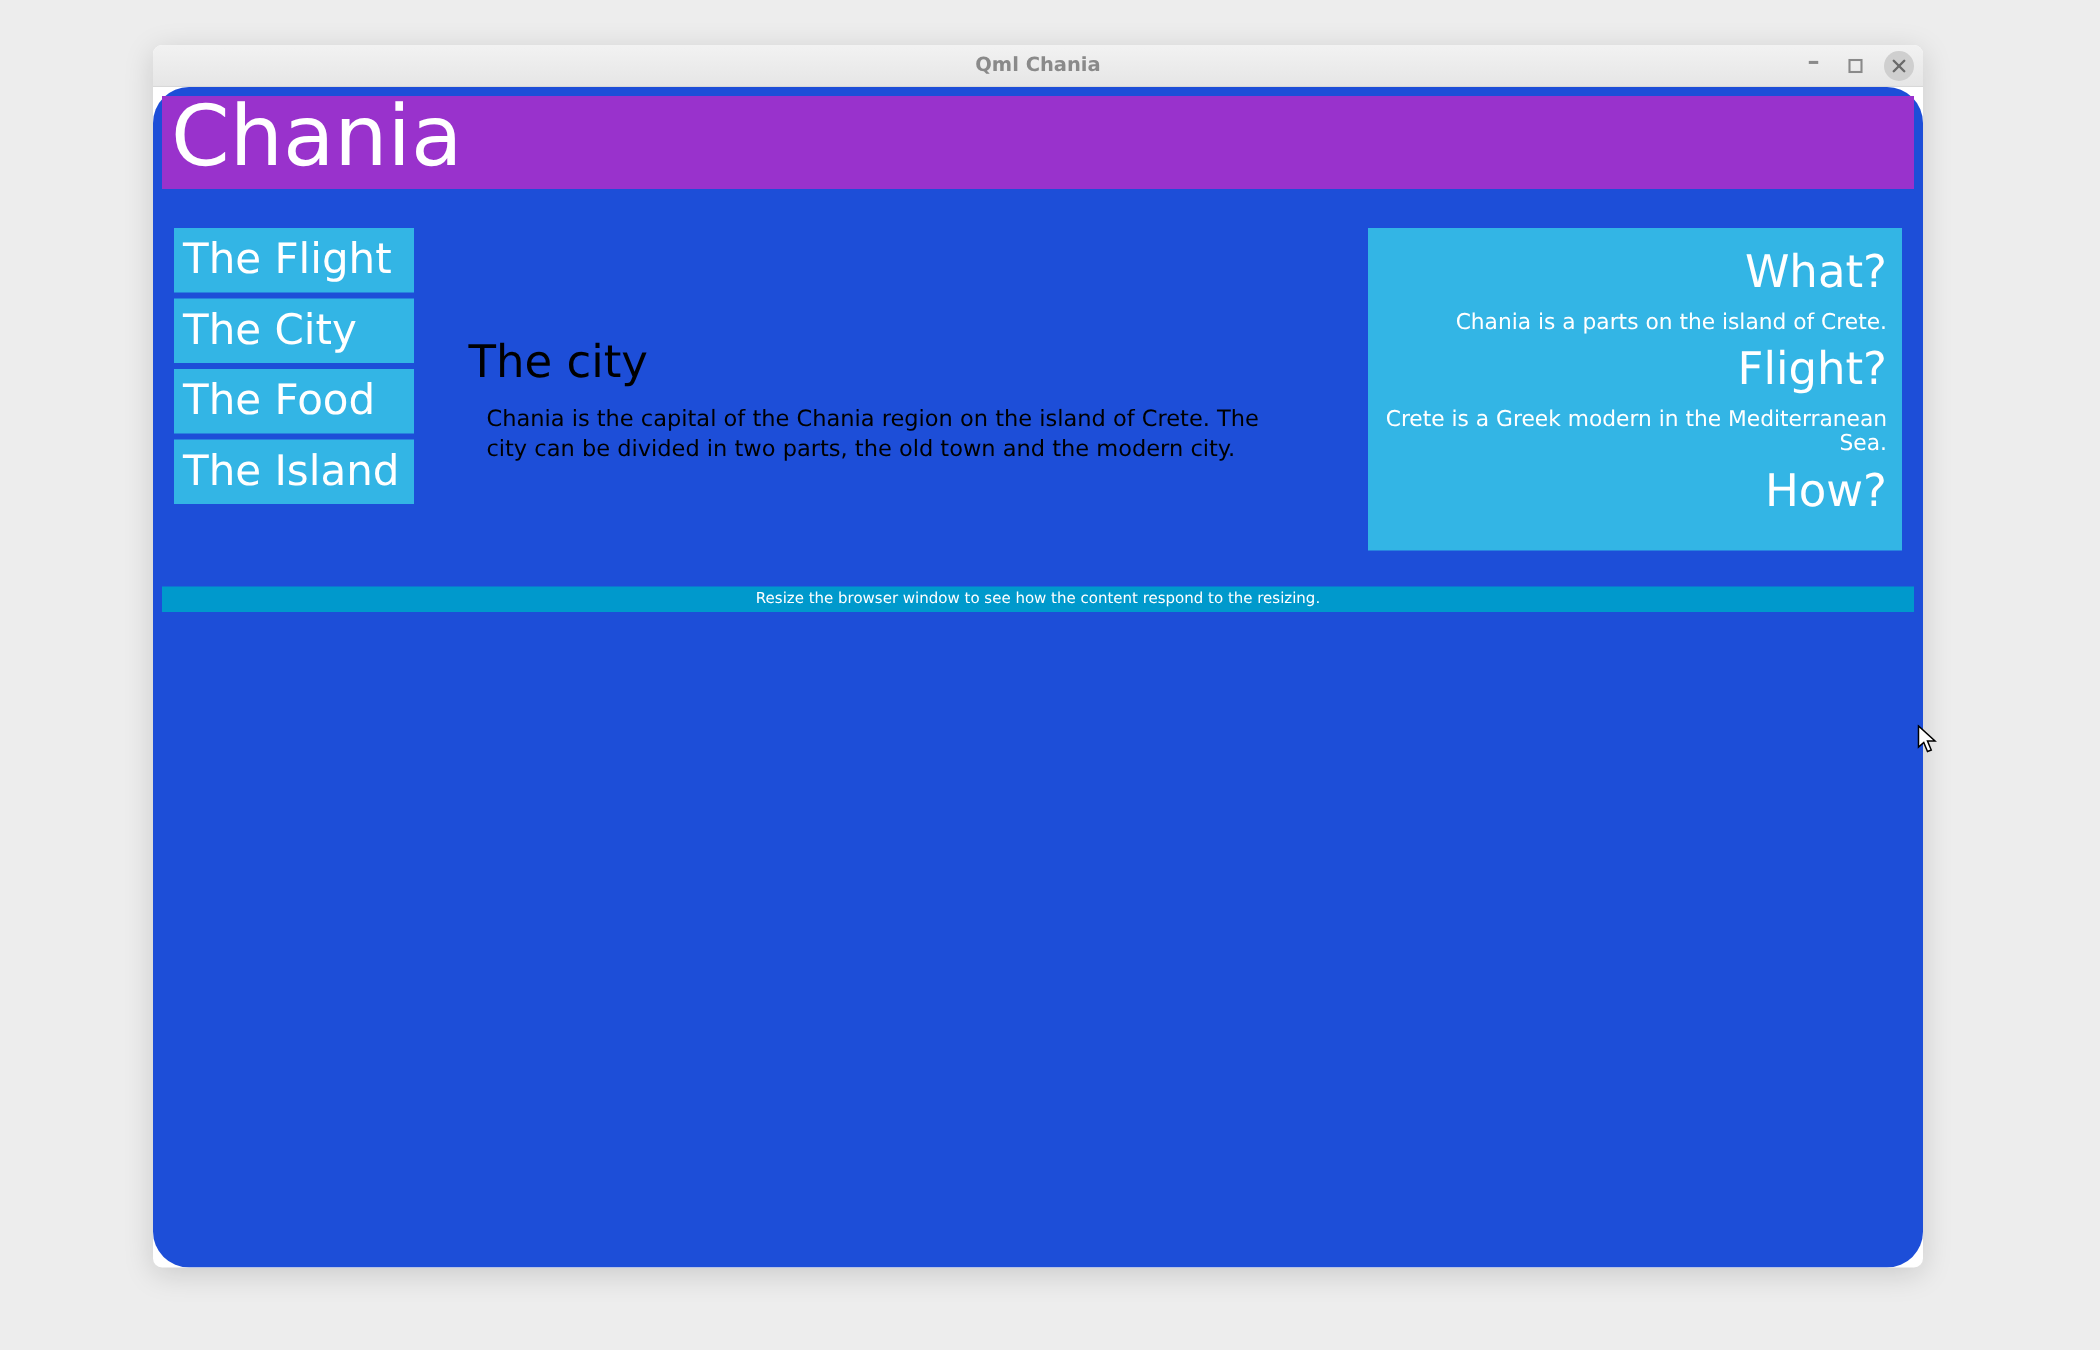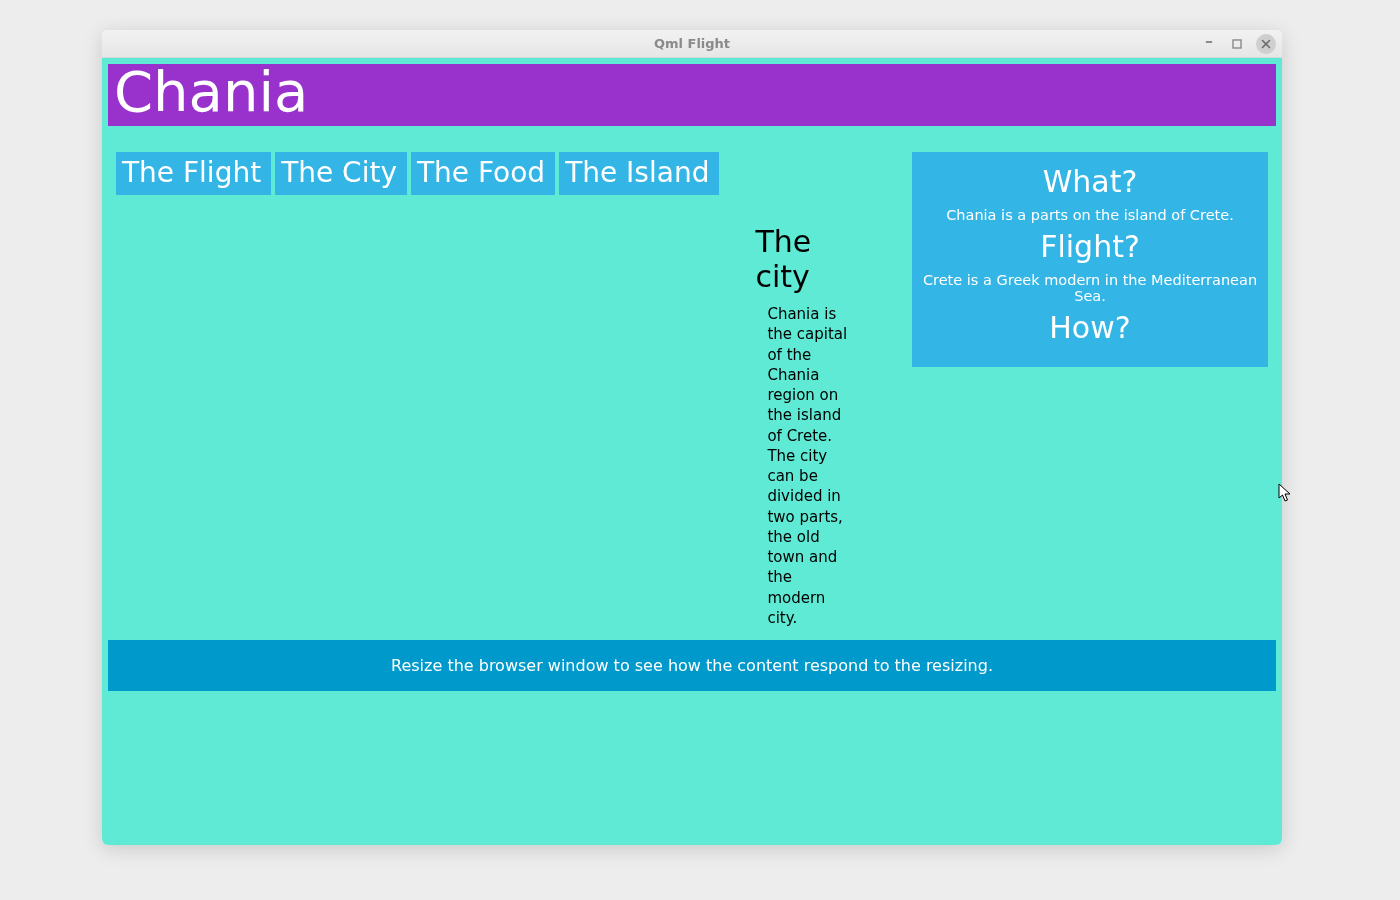--- a/index.html
+++ b/index.html
@@ -74,22 +74,23 @@
       border-radius: 50%;
       width: 20px;
       height: 20px;
     }
     .win-btn.close svg { width: 10px; height: 10px; }
     .win-btn.min { font-weight: bold; font-size: 16px; line-height: 1; padding-bottom: 6px;}
     .win-btn.max { font-size: 11px;}
     
     .client {
       flex: 1;
-      background: #5eead4;
+      background: #1d4ed8;
       padding: 6px;
+      border-radius: 24px;
     }
     
     .page-header {
       background: #9932cc;
       color: #ffffff;
       font-size: 56px;
       line-height: 1.0;
       padding: 0px 6px 6px 6px;
       font-weight: 400;
       margin-bottom: 26px;
@@ -97,21 +98,21 @@
     
     .layout {
       display: flex;
       gap: 20px;
       padding: 0 8px;
       align-items: flex-start;
     }
     
     .nav {
       display: flex;
-      flex-direction: row;
+      flex-direction: column;
       gap: 4px;
       flex-shrink: 0;
     }
     .nav-item {
       background: #33b5e5;
       color: #ffffff;
       font-size: 28px;
       padding: 4px 10px 6px 6px;
       cursor: pointer;
       white-space: nowrap;
@@ -132,61 +133,61 @@
       font-size: 15px;
       line-height: 1.35;
       padding-left: 12px;
       max-width: 560px;
     }
     
     .side {
       width: 356px;
       background: #33b5e5;
       color: #ffffff;
-      text-align: center;
+      text-align: right;
       padding: 8px 10px 14px 10px;
       flex-shrink: 0;
     }
     .side h2 {
       font-size: 30px;
       font-weight: 400;
       margin: 4px 0 8px 0;
     }
     .side p {
       font-size: 14.5px;
       margin-bottom: 6px;
     }
     
     .footer {
-      margin-top: 12px;
+      margin-top: 24px;
       background: #0099cc;
       color: #ffffff;
       text-align: center;
-      font-size: 16px;
-      padding: 16px 0;
+      font-size: 10px;
+      padding: 3px 0;
     }
     
     .cursor {
       position: absolute;
       left: 1278px;
       top: 483px;
       width: 14px;
       height: 20px;
       pointer-events: none;
     }
   </style>
 </head>
 <body>
 
 <div class="desktop">
 
   <div class="app-window">
 
     <div class="titlebar">
-      <span class="title-text">Qml Flight</span>
+      <span class="title-text">Qml Chania</span>
       <div class="window-controls">
         <div class="win-btn min">–</div>
         <div class="win-btn max">
           <svg viewBox="0 0 10 10" width="10" height="10">
               <rect x="1" y="1" width="8" height="8" fill="none" stroke="#8a8a8a" stroke-width="1.4"></rect>
             </svg>
         </div>
         <div class="win-btn close">
           <svg viewBox="0 0 10 10">
               <line x1="1.5" y1="1.5" x2="8.5" y2="8.5" stroke="#6a6a6a" stroke-width="1.6" stroke-linecap="round"></line>

